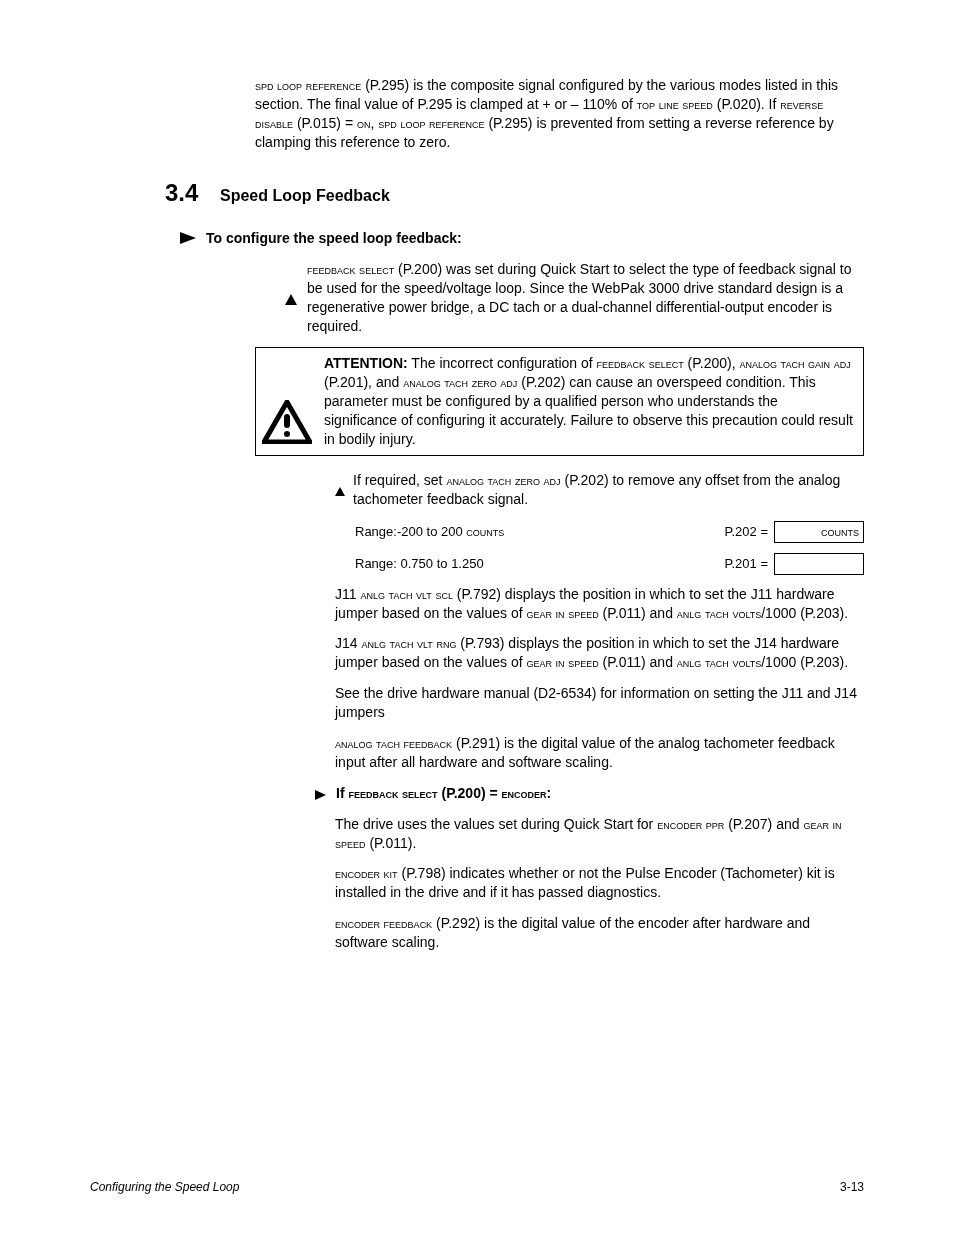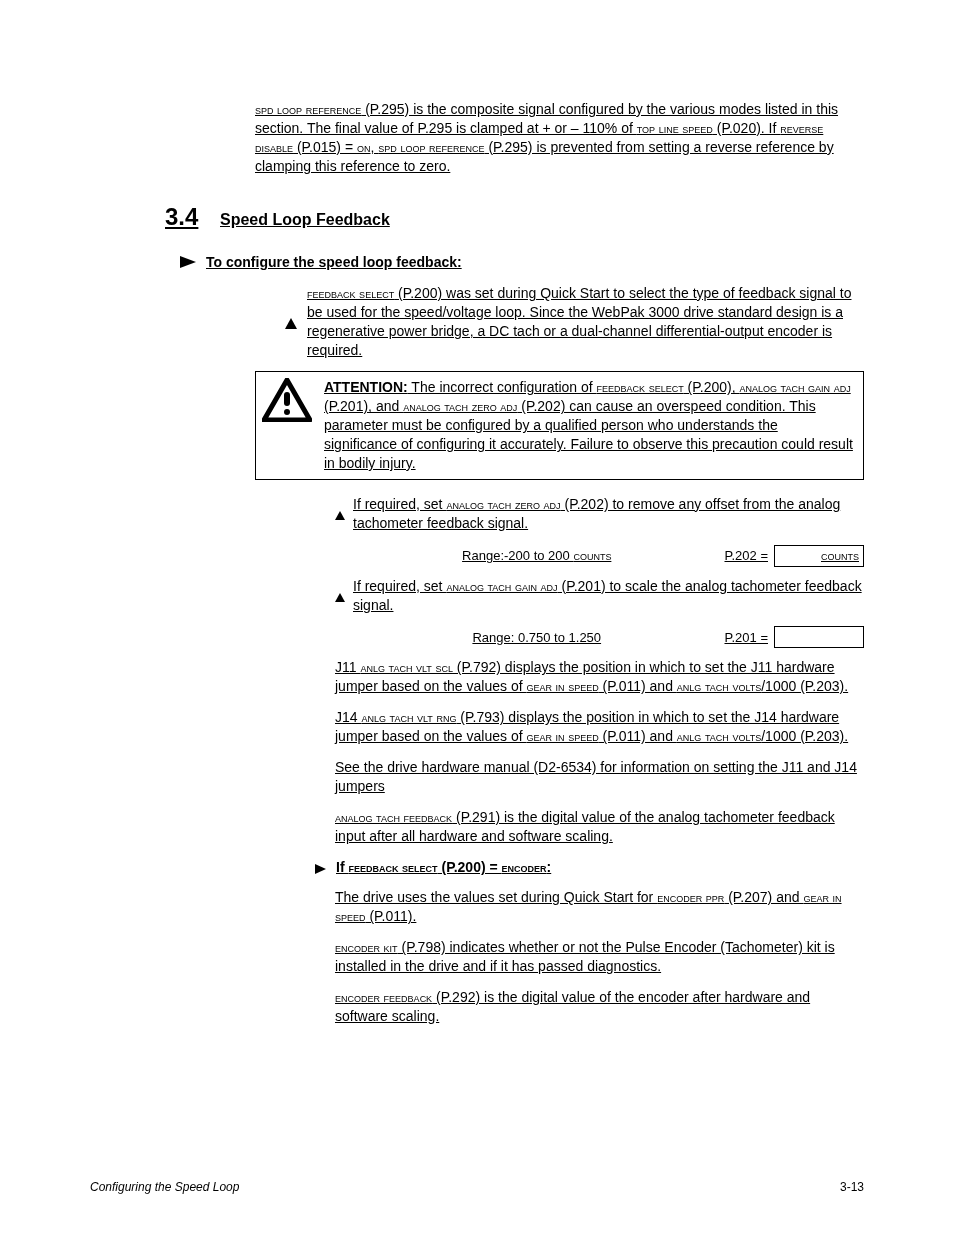--- a/index.html
+++ b/index.html
@@ -7,24 +7,23 @@
     font-size: 14px;
     margin: 0;
     padding: 0;
     background: #fff;
     color: #000;
     line-height: 1.35;
   }
   .page {
     width: 954px;
     min-height: 1235px;
-    padding: 100px 90px 40px 90px;
+    padding: 76px 90px 40px 90px;
     box-sizing: border-box;
     position: relative;
-    text-decoration: underline;
   }
   .intro-para {
     margin-left: 165px;
     margin-bottom: 25px;
   }
   .smallcap {
     font-variant: small-caps;
     font-size: 13px;
   }
   .section-heading {
@@ -94,35 +93,35 @@
   }
   .bold { font-weight: bold; }
   .step-row {
     display: flex;
     align-items: center;
     margin-bottom: 12px;
   }
   .attention-box {
     border: 1px solid #000;
     display: flex;
-    align-items: flex-start;
+    align-items: flex-end;
     padding: 6px 10px 6px 6px;
     margin: 10px 0 15px 165px;
   }
   .warn-icon {
     flex: 0 0 auto;
     margin-right: 12px;
   }
   .range-box-row {
     display: flex;
     align-items: center;
     margin: 4px 0 10px 265px;
     font-size: 13px;
   }
-  .range-text { flex: 1; text-align: center; }
+  .range-text { flex: 1; }
   .param-label { margin: 0 6px; }
   .value-box {
     border: 1px solid #000;
     width: 90px;
     height: 22px;
     display: inline-flex;
     align-items: center;
     justify-content: flex-end;
     padding: 0 4px;
     box-sizing: border-box;
@@ -190,26 +189,20 @@
   <div class="range-box-row">
     <span class="range-text">
       <span>Range:-200 to 200 </span><span class="smallcap">counts</span>
     </span>
     <span class="param-label">P.202 =</span>
     <span class="value-box">
       <span class="smallcap">counts</span>
     </span>
   </div>
 
-  <div class="step-row indent3">
-    <span class="up-triangle-small"></span>
-    <span>
-      <span>If required, set </span><span class="smallcap">analog tach gain adj</span><span> (P.201) to scale the analog tachometer feedback signal.</span>
-    </span>
-  </div>
 
   <div class="range-box-row">
     <span class="range-text">Range: 0.750 to 1.250</span>
     <span class="param-label">P.201 =</span>
     <span class="value-box"></span>
   </div>
 
   <div class="body-para indent4" style="margin-left:245px">
     <span>J11 </span><span class="smallcap">anlg tach vlt scl</span><span> (P.792) displays the position in which to set the J11 hardware jumper based on the values of </span><span class="smallcap">gear in speed</span><span> (P.011) and </span><span class="smallcap">anlg tach volts</span><span>/1000 (P.203).</span>
   </div>

